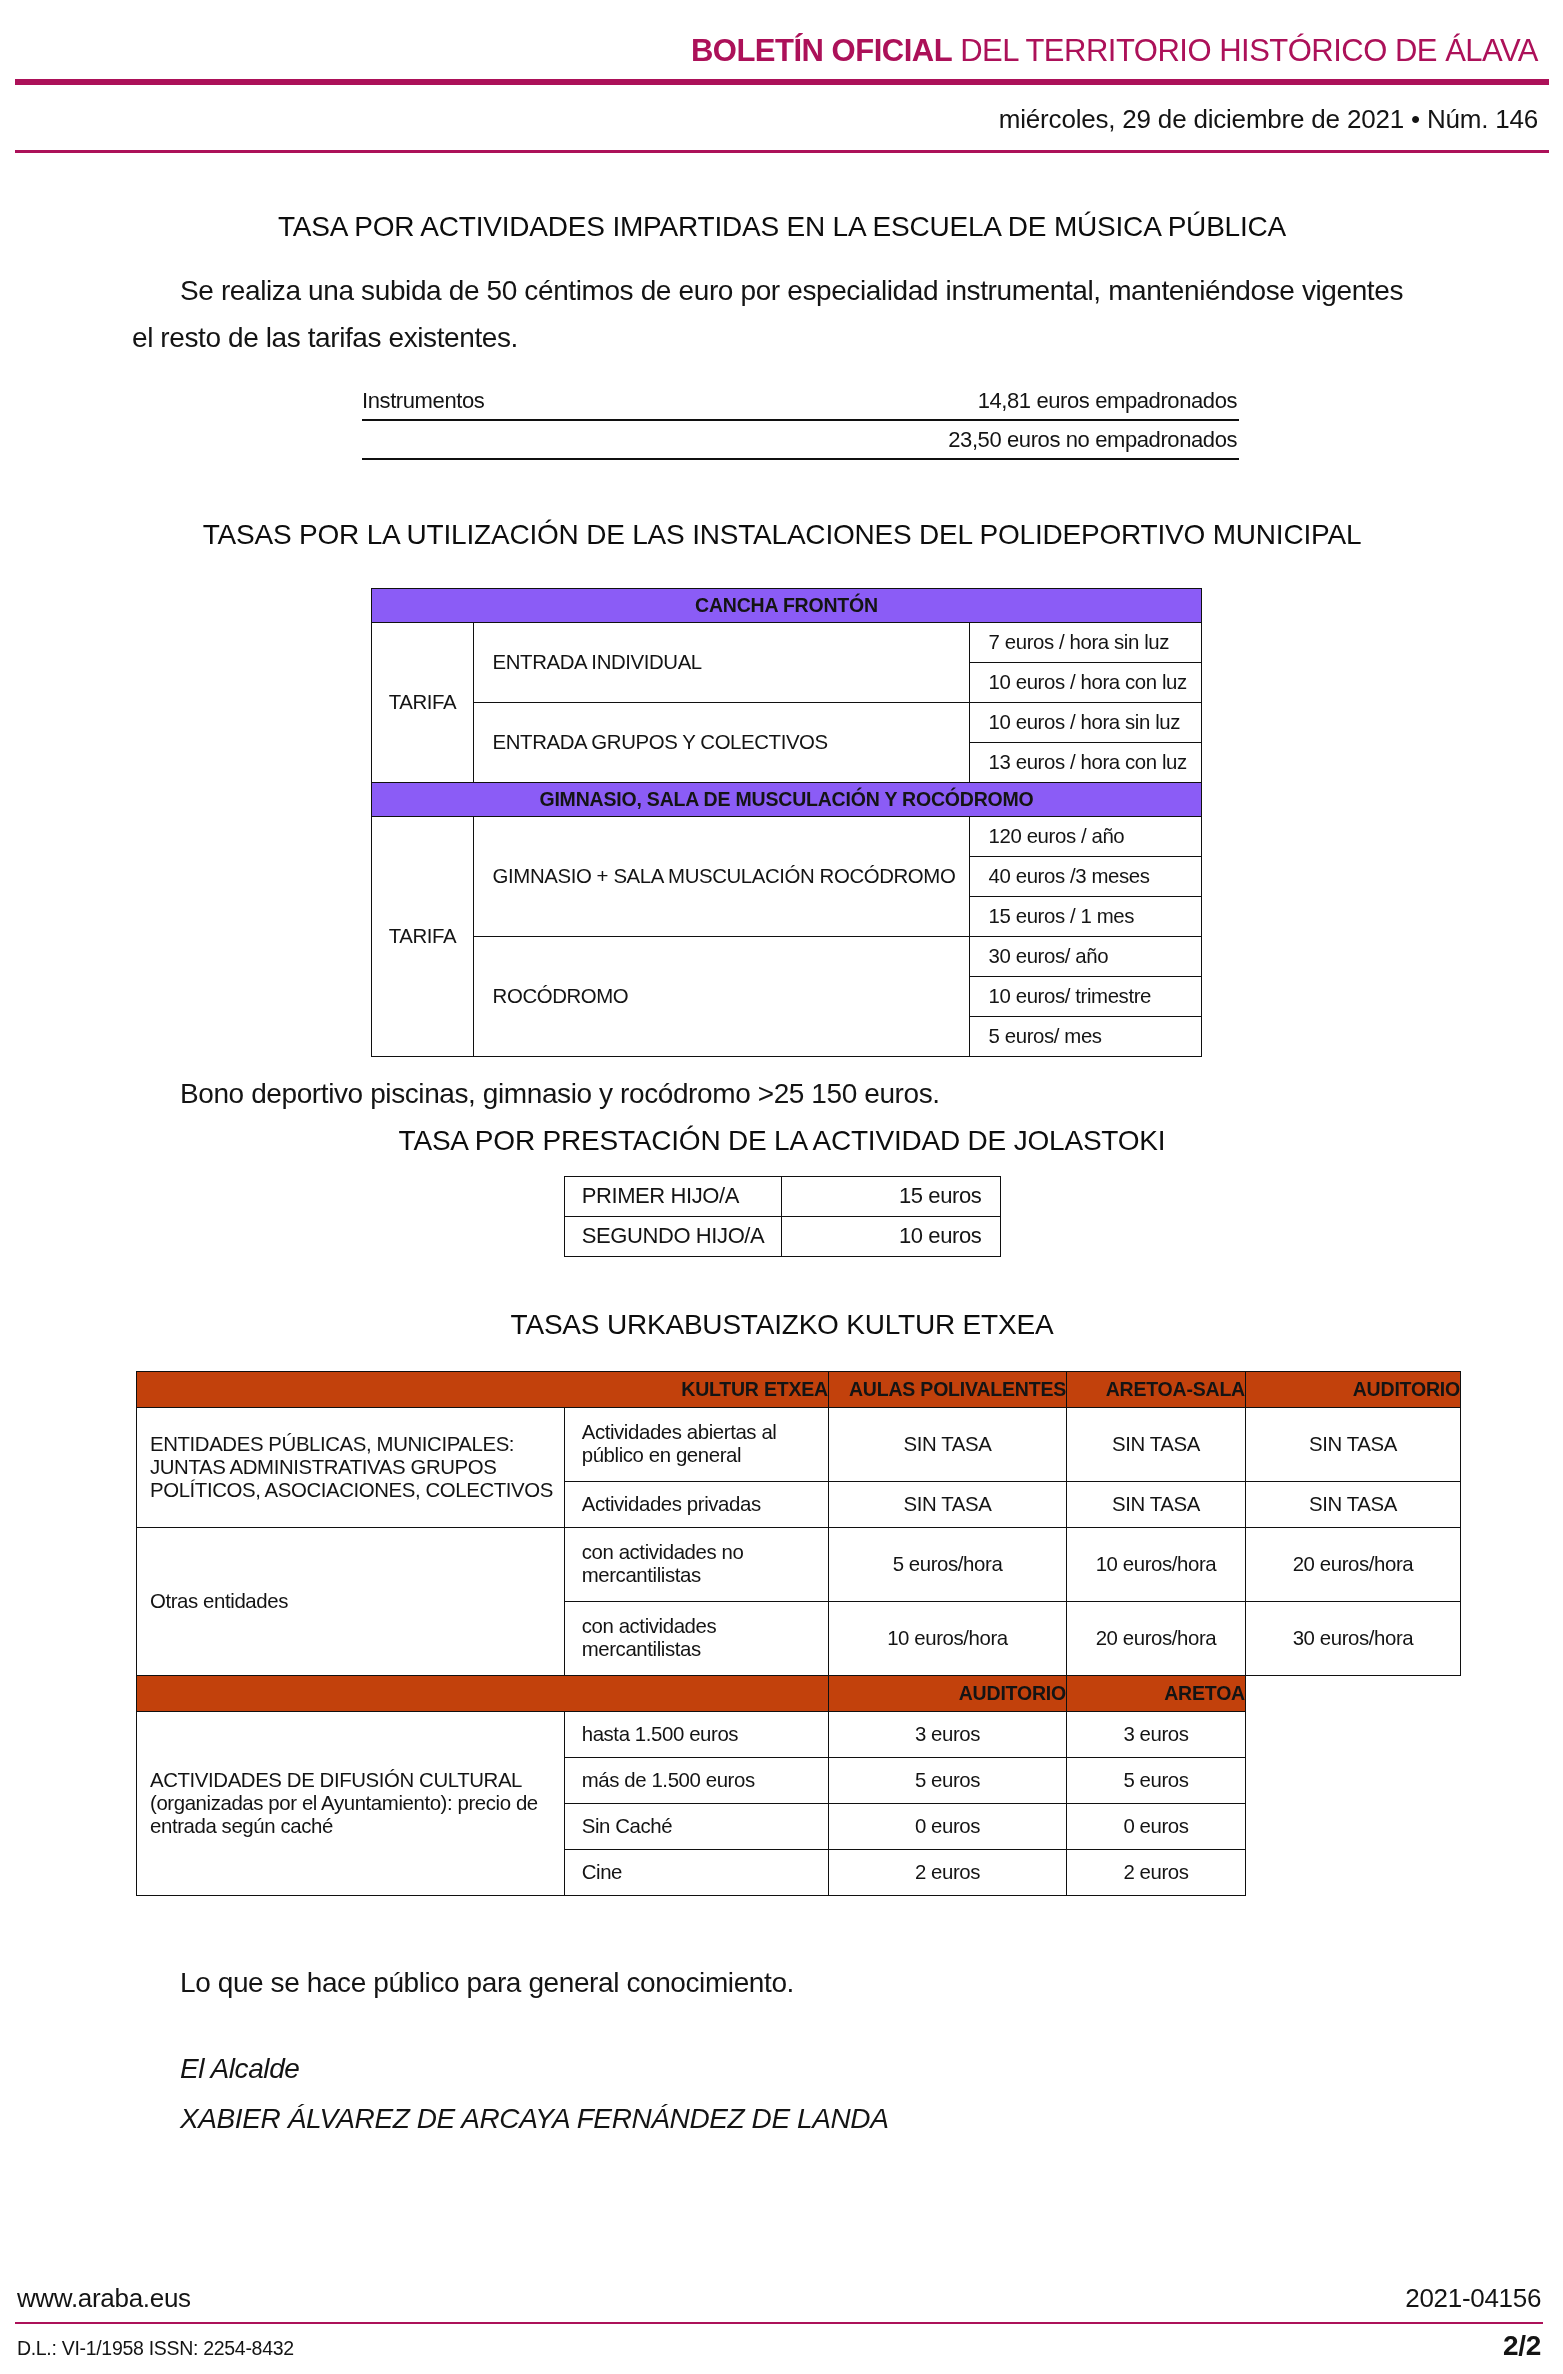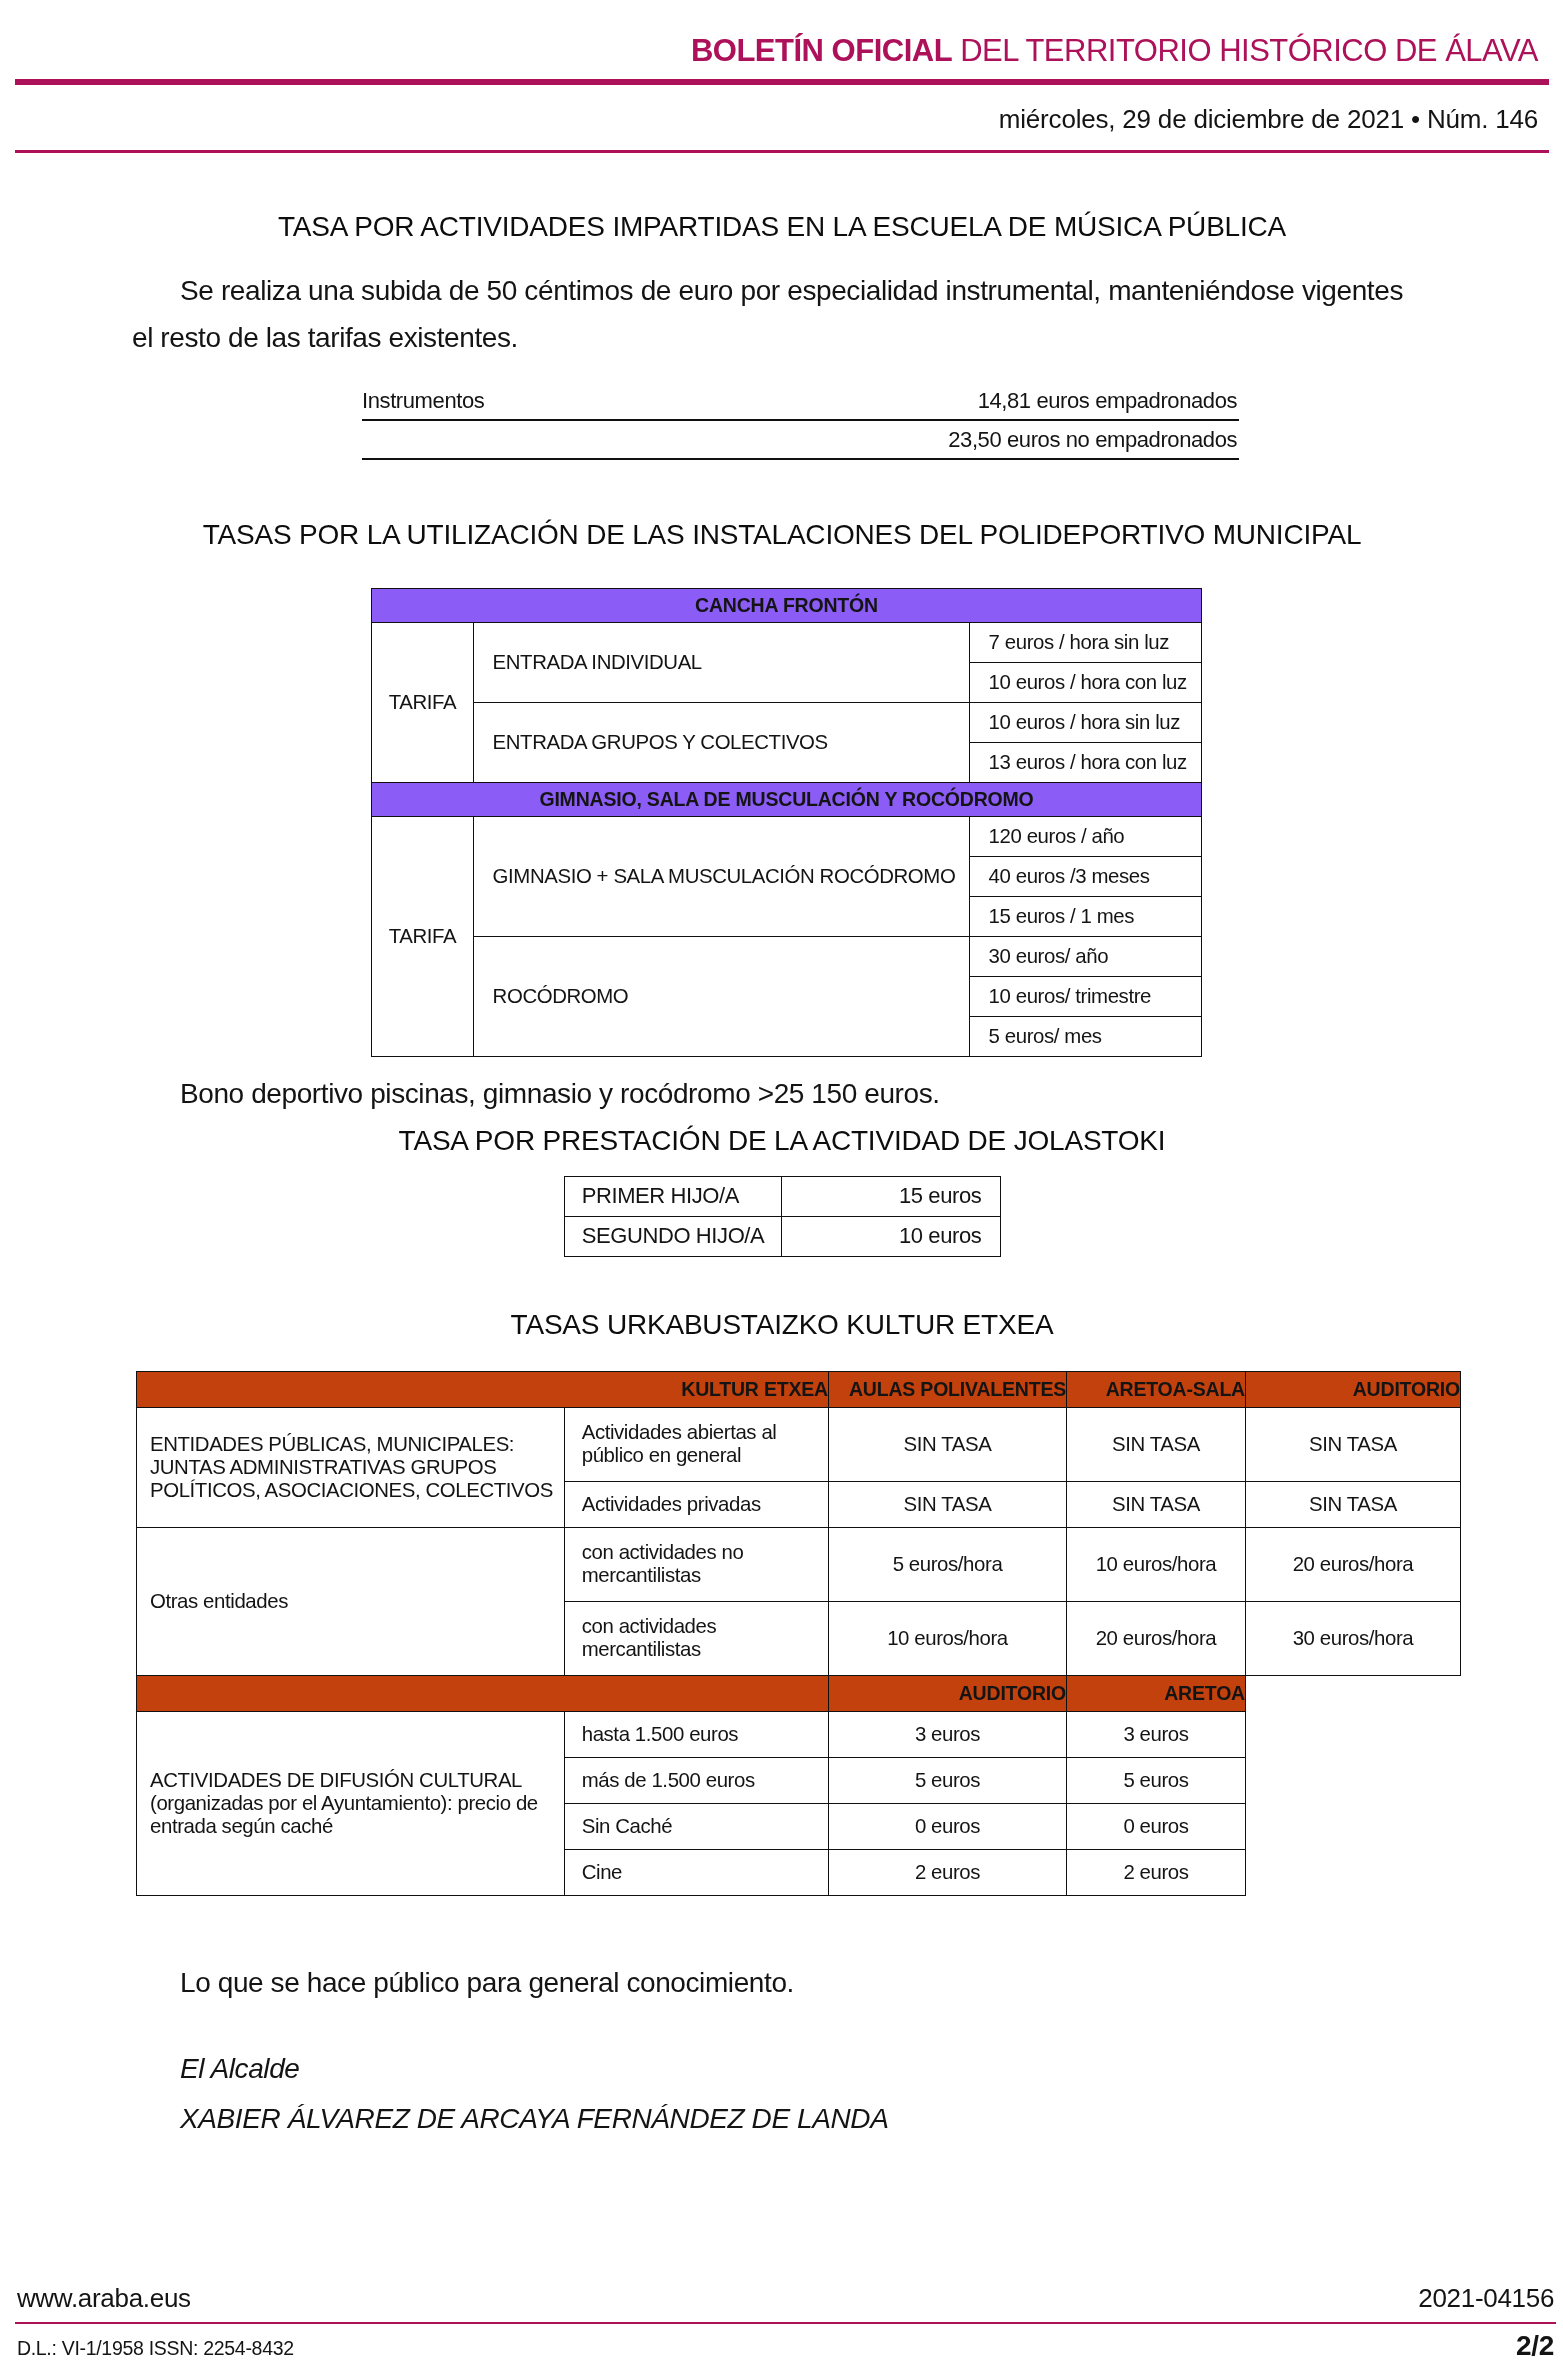--- a/index.html
+++ b/index.html
@@ -71,21 +71,21 @@
   .kultur td.val{text-align:center;padding:11px;}
   .kultur tr.r-tall{height:74px;}
   .kultur tr.r-mid{height:41px;}
   .kultur tr.r-sub{height:35px;}
   
   .notice{margin-top:63px;}
   .place{margin-top:89px;text-indent:48px;}
   .signer-title{margin-top:39px;text-indent:48px;}
   .signer-name{margin-top:1.9px;text-indent:48px;}
   
-  .footer{position:absolute;left:15px;right:8px;bottom:13px;}
+  .footer{position:absolute;left:15px;right:21px;bottom:13px;}
   .footer-row{display:flex;justify-content:space-between;align-items:baseline;}
   .footer-site{font-size:26px;color:#141414;padding-left:1.9px;}
   .footer-ref{font-size:26px;color:#141414;padding-right:1.9px;}
   .footer-rule{height:2.8px;background:#AC1159;margin:7.4px 0 5.6px 0;}
   .footer-legal{font-size:19.5px;color:#141414;padding-left:1.9px;}
   .footer-page{font-size:28px;font-weight:bold;color:#141414;padding-right:1.9px;}
 </style>
 </head>
 <body>
 

